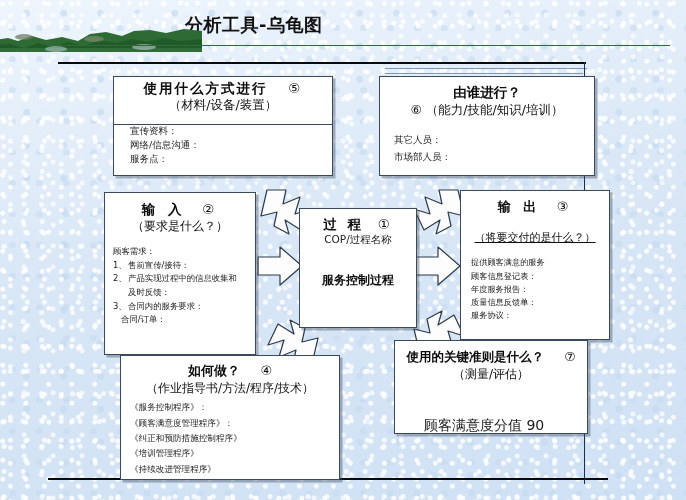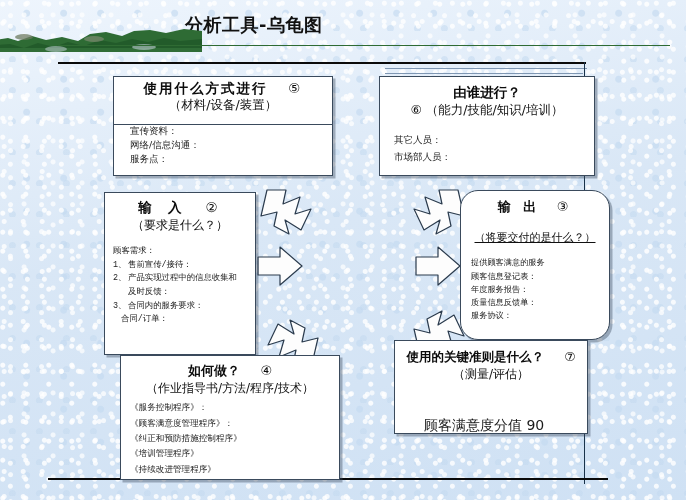--- a/index.html
+++ b/index.html
@@ -80,35 +80,35 @@
   #box-method .body{font-size:9.5px;margin:11px 0 0 16px;}
   #box-method .divider{
      position:absolute;left:0;right:0;top:47px;border-top:1px solid #3a4a5c;
   }
 
   #box-who{left:379px;top:76px;width:216px;height:100px;}
   #box-who .hd{font-size:13.5px;margin-top:7px;}
   #box-who .sub{font-size:12.5px;margin-top:2px;}
   #box-who .body{font-size:9.5px;margin:13px 0 0 14px;line-height:1.85;}
 
-  #box-input{left:104px;top:192px;width:152px;height:163px;font-family:Liberation Mono, monospace;}
+  #box-input{left:104px;top:192px;width:152px;height:163px;}
   #box-input .hd{font-size:13.5px;margin-top:8px;letter-spacing:4px;}
   #box-input .sub{font-size:12px;margin-top:2px;letter-spacing:0;}
   #box-input .body{font-size:8.4px;margin:11px 0 0 8px;line-height:1.62;}
   #box-input .body .num{display:inline-block;width:15px;}
   #box-input .body .ind{padding-left:15px;display:block;}
 
   #box-process{left:299px;top:208px;width:118px;height:120px;}
   #box-process .hd{font-size:13.5px;margin-top:7px;letter-spacing:3px;}
   #box-process .sub{font-size:10.5px;margin-top:1px;letter-spacing:0;color:#222;}
   #box-process .mid{
      text-align:center;font-weight:bold;font-size:12px;margin-top:26px;color:#0c0c0c;
   }
 
-  #box-output{left:460px;top:190px;width:150px;height:150px;border-radius:18px;}
+  #box-output{left:460px;top:190px;width:150px;height:150px;}
   #box-output .hd{font-size:13px;margin-top:8px;letter-spacing:4px;}
   #box-output .sub{font-size:11px;margin-top:16px;letter-spacing:0;text-decoration:underline;}
   #box-output .body{font-size:8.2px;margin:12px 0 0 10px;line-height:1.62;}
 
   #box-how{left:120px;top:355px;width:220px;height:125px;}
   #box-how .hd{font-size:13px;margin-top:7px;}
   #box-how .sub{font-size:12px;margin-top:2px;}
   #box-how .body{font-size:8.6px;margin:5px 0 0 9px;line-height:1.78;}
 
   #box-criteria{left:394px;top:340px;width:194px;height:94px;}
@@ -212,20 +212,28 @@
       </div>
       <div>
         <span class="num">3、</span><span>合同内的服务要求：</span>
       </div>
       <div>
         <span style="padding-left:8px;">合同/订单：</span>
       </div>
     </div>
   </div>
 
+  <div class="box" id="box-process">
+    <div class="hd">
+      <span>过 程</span>
+      <span class="circ" style="margin-left:6px;">①</span>
+    </div>
+    <div class="sub">COP/过程名称</div>
+    <div class="mid">服务控制过程</div>
+  </div>
 
   <div class="box" id="box-output">
     <div class="hd">
       <span>输 出</span>
       <span class="circ" style="margin-left:8px;">③</span>
     </div>
     <div class="sub">（将要交付的是什么？）</div>
     <div class="body">
       <div>提供顾客满意的服务</div>
       <div>顾客信息登记表：</div>

